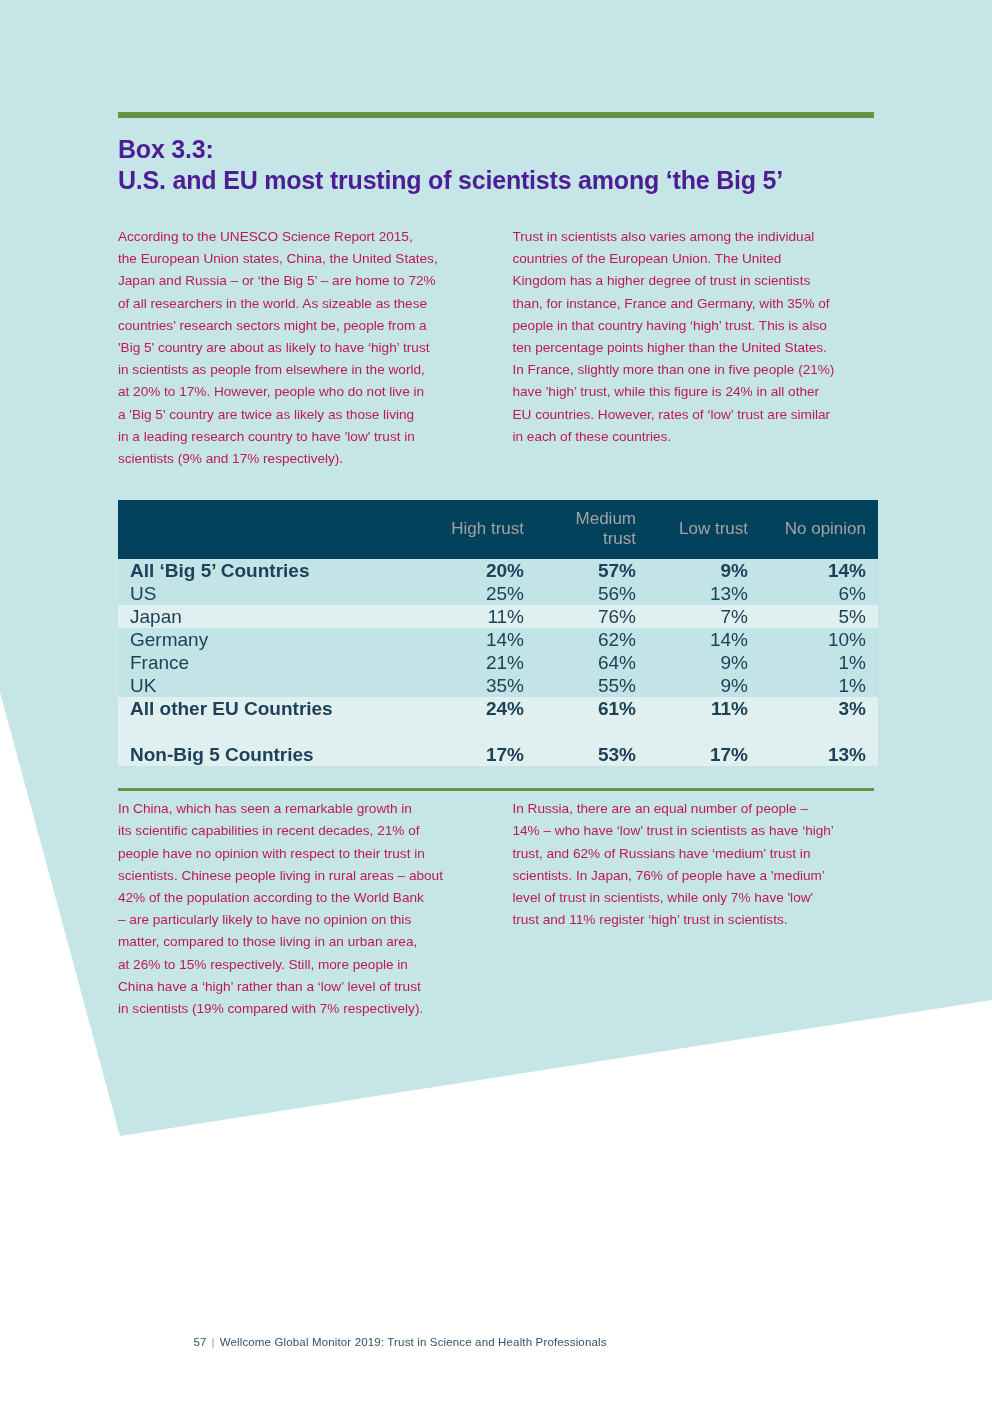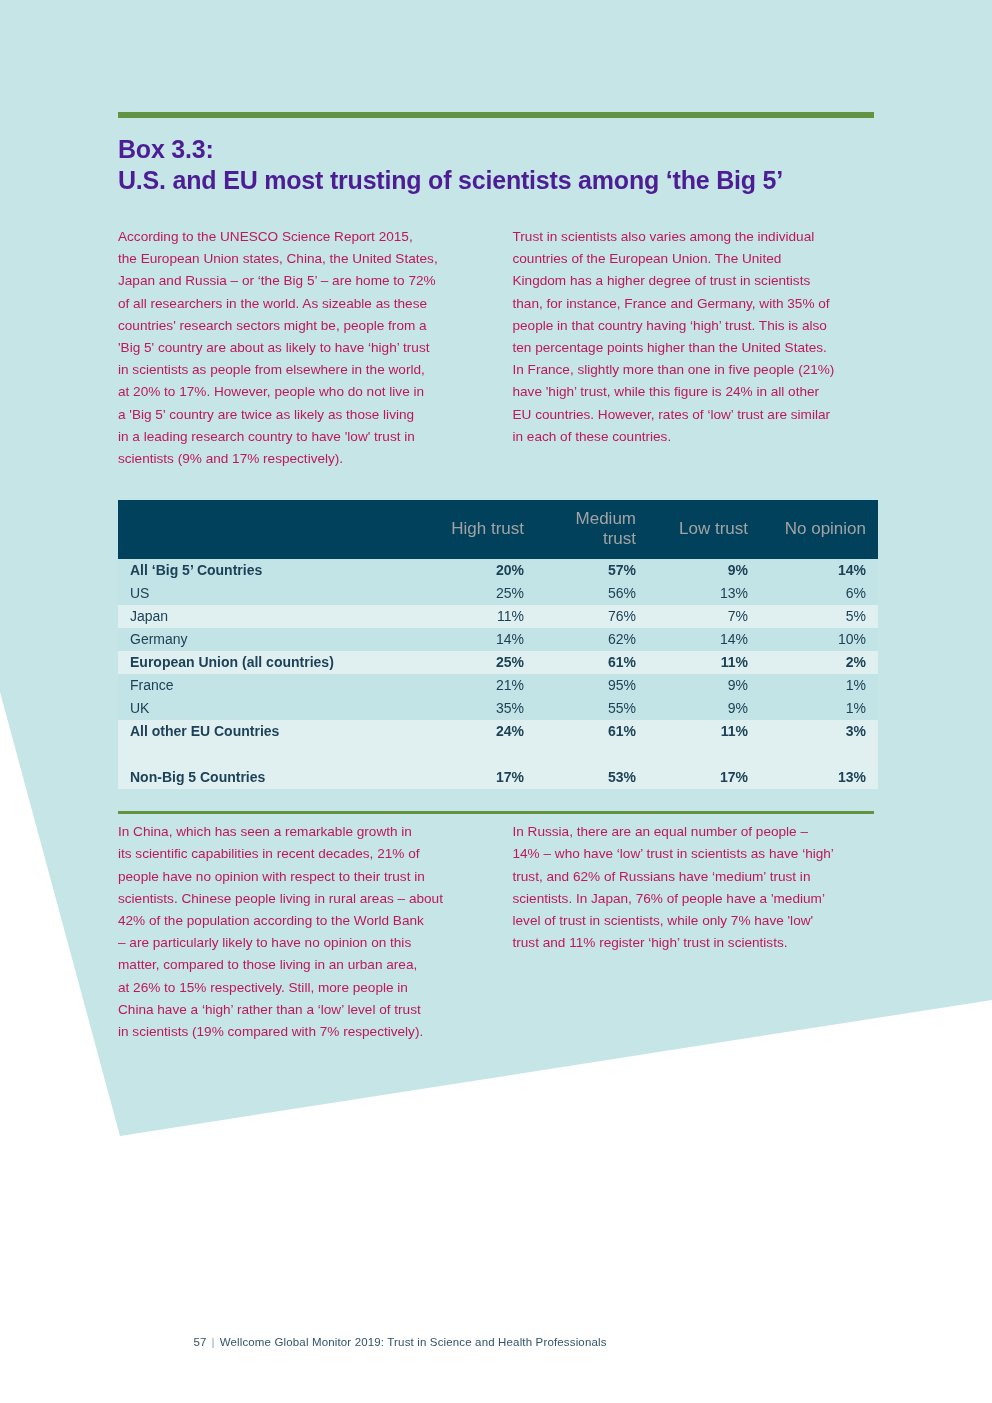--- a/index.html
+++ b/index.html
@@ -97,21 +97,21 @@
     font-weight: normal;
     font-size: 17px;
     padding: 9px 12px 10px 12px;
     text-align: right;
     vertical-align: middle;
   }
   table.trust-table thead th.hdr-blank {
     text-align: left;
   }
   table.trust-table tbody td {
-    font-size: 14px;
+    font-size: 19px;
     color: #1d4258;
     padding: 5px 12px 5px 12px;
     text-align: right;
     height: 13px;
     line-height: 13px;
   }
   table.trust-table tbody td.label {
     text-align: left;
   }
   tr.shade-a td { background: #c2e4e6; }
@@ -223,31 +223,24 @@
           <td>7%</td>
           <td>5%</td>
         </tr>
         <tr class="shade-a">
           <td class="label">Germany</td>
           <td>14%</td>
           <td>62%</td>
           <td>14%</td>
           <td>10%</td>
         </tr>
-        <tr class="shade-b bold">
-          <td class="label">European Union (all countries)</td>
-          <td>25%</td>
-          <td>61%</td>
-          <td>11%</td>
-          <td>2%</td>
-        </tr>
         <tr class="shade-a">
           <td class="label">France</td>
           <td>21%</td>
-          <td>95%</td>
+          <td>64%</td>
           <td>9%</td>
           <td>1%</td>
         </tr>
         <tr class="shade-a">
           <td class="label">UK</td>
           <td>35%</td>
           <td>55%</td>
           <td>9%</td>
           <td>1%</td>
         </tr>

